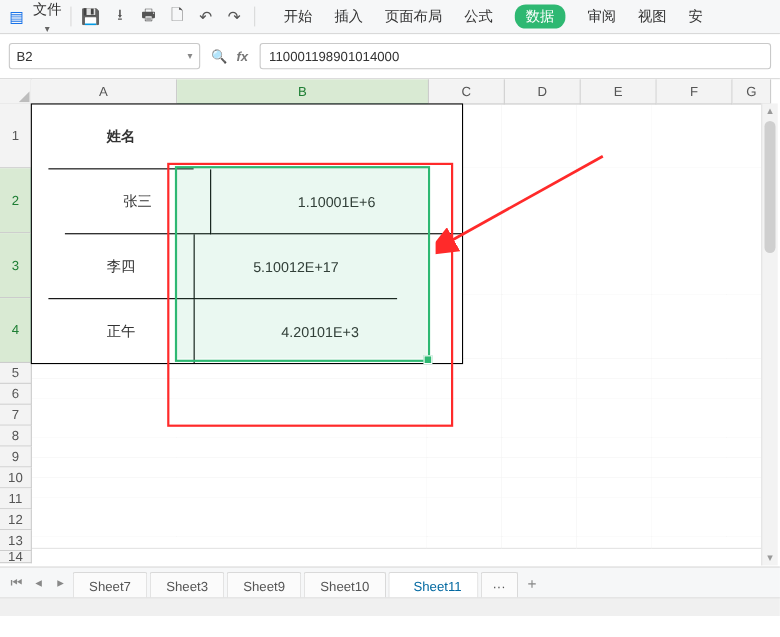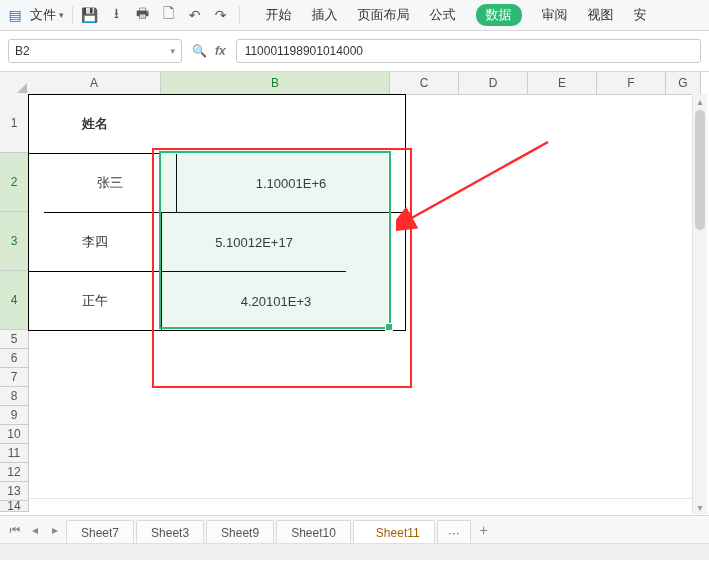--- a/index.html
+++ b/index.html
@@ -1,18 +1,18 @@
 <!DOCTYPE html>
 <html><head>
 <meta charset="utf-8">
 <style>
   html,body{margin:0;padding:0;font-family:"Microsoft YaHei",Arial,sans-serif;font-size:12px;color:#333;background:#fff;width:709px;height:579px;overflow:hidden;}
   .menubar{height:30px;background:#f6f7f8;border-bottom:1px solid #d9d9d9;display:flex;align-items:center;padding:0 6px;gap:6px;}
   .menubar .home-icon{width:18px;height:18px;display:flex;align-items:center;justify-content:center;color:#1a73e8;font-size:14px;}
-  .file-btn{display:flex;align-items:center;gap:3px;font-size:13px;cursor:pointer;}
+  .file-btn{display:flex;align-items:center;gap:3px;font-size:13px;cursor:pointer;flex-direction:column;}
   .file-btn .chev{font-size:9px;color:#666;}
   .vsep{width:1px;height:18px;background:#d9d9d9;margin:0 2px;}
   .tb-icon{width:20px;height:20px;display:flex;align-items:center;justify-content:center;color:#555;font-size:14px;cursor:pointer;}
   .menu-tabs{display:flex;align-items:center;gap:20px;margin-left:18px;font-size:13px;}
   .menu-tabs .tab{cursor:pointer;}
   .menu-tabs .pill{background:#2eb872;color:#fff;border-radius:10px;padding:2px 10px;}
   .fx-row{height:28px;border-bottom:1px solid #d9d9d9;display:flex;align-items:center;padding:6px 8px;gap:10px;}
   .name-box{width:160px;height:22px;border:1px solid #c9c9c9;border-radius:3px;display:flex;align-items:center;justify-content:space-between;padding:0 6px;background:#fff;font-size:12px;color:#333;}
   .name-box .chev{font-size:9px;color:#888;}
   .fx-icons{display:flex;align-items:center;gap:8px;color:#777;}
@@ -36,21 +36,21 @@
   .data-table .drow:last-child .dcol{border-bottom:none;}
   .hdr{font-weight:bold;font-size:14px;}
   .sel-green{position:absolute;z-index:5;border:2px solid #2eb872;pointer-events:none;}
   .sel-green .handle{position:absolute;right:-4px;bottom:-4px;width:6px;height:6px;background:#2eb872;border:1px solid #fff;}
   .sel-fill{position:absolute;z-index:4;background:rgba(46,184,114,0.10);pointer-events:none;}
   .red-box{position:absolute;z-index:6;border:2.5px solid #ff2a2a;pointer-events:none;}
   .arrow-svg{position:absolute;z-index:7;pointer-events:none;}
   .sheet-tabs{position:absolute;left:0;right:0;bottom:16px;height:28px;border-top:1px solid #d9d9d9;background:#f6f7f8;display:flex;align-items:center;padding:0 6px;gap:2px;font-size:12px;}
   .nav-arrow{width:18px;height:18px;display:flex;align-items:center;justify-content:center;color:#888;font-size:12px;cursor:pointer;}
   .stab{height:24px;padding:0 14px;border:1px solid #d9d9d9;border-bottom:none;background:#fbfbfb;display:flex;align-items:center;border-radius:2px 2px 0 0;margin-top:4px;cursor:pointer;color:#555;}
-  .stab.active{background:#fff;color:#a16207;font-weight:500;padding-left:22px;}
+  .stab.active{background:#fff;color:#0369a1;font-weight:500;padding-left:22px;}
   .add-sheet{width:22px;height:22px;display:flex;align-items:center;justify-content:center;color:#888;font-size:14px;cursor:pointer;}
   .status-bar{position:absolute;left:0;right:0;bottom:0;height:16px;background:#f0f0f0;border-top:1px solid #e0e0e0;}
   .vscroll{position:absolute;right:2px;top:22px;bottom:46px;width:14px;background:#f3f3f3;border-left:1px solid #e3e3e3;display:flex;flex-direction:column;align-items:center;z-index:8;}
   .vscroll .arr{height:14px;display:flex;align-items:center;justify-content:center;color:#999;font-size:10px;cursor:pointer;width:100%;}
   .vscroll .track{flex:1;width:100%;position:relative;}
   .vscroll .thumb{position:absolute;left:2px;right:2px;top:2px;height:120px;background:#cfcfcf;border-radius:6px;}
 </style>
 </head>
 <body>
 
@@ -221,21 +221,21 @@
       <div class="cell" style="left: 632px; top: 376px; width: 34px; height: 18px;"></div>
       <div class="cell" style="left: 0px; top: 394px; width: 132px; height: 10px;"></div>
       <div class="cell" style="left: 132px; top: 394px; width: 228px; height: 10px;"></div>
       <div class="cell" style="left: 360px; top: 394px; width: 68px; height: 10px;"></div>
       <div class="cell" style="left: 428px; top: 394px; width: 68px; height: 10px;"></div>
       <div class="cell" style="left: 496px; top: 394px; width: 68px; height: 10px;"></div>
       <div class="cell" style="left: 564px; top: 394px; width: 68px; height: 10px;"></div>
       <div class="cell" style="left: 632px; top: 394px; width: 34px; height: 10px;"></div>
     </div>
 
-  <div class="data-table" id="data-table" style="left: 28px; top: 22px;">
+  <div class="data-table" id="data-table" style="left: 28px; top: 22px; padding-left: 15px;">
       <div class="drow">
         <div class="dcol hdr" style="width: 132px; height: 58px;">姓名</div>
       </div>
       <div class="drow">
         <div class="dcol" style="width: 132px; height: 58px; margin-left: 15px;">张三</div>
         <div class="dcol" style="width: 228px; height: 58px;">1.10001E+6</div>
       </div>
       <div class="drow">
         <div class="dcol" style="width: 132px; height: 58px;">李四</div>
         <div class="dcol" style="width: 184px; height: 58px;">5.10012E+17</div>

